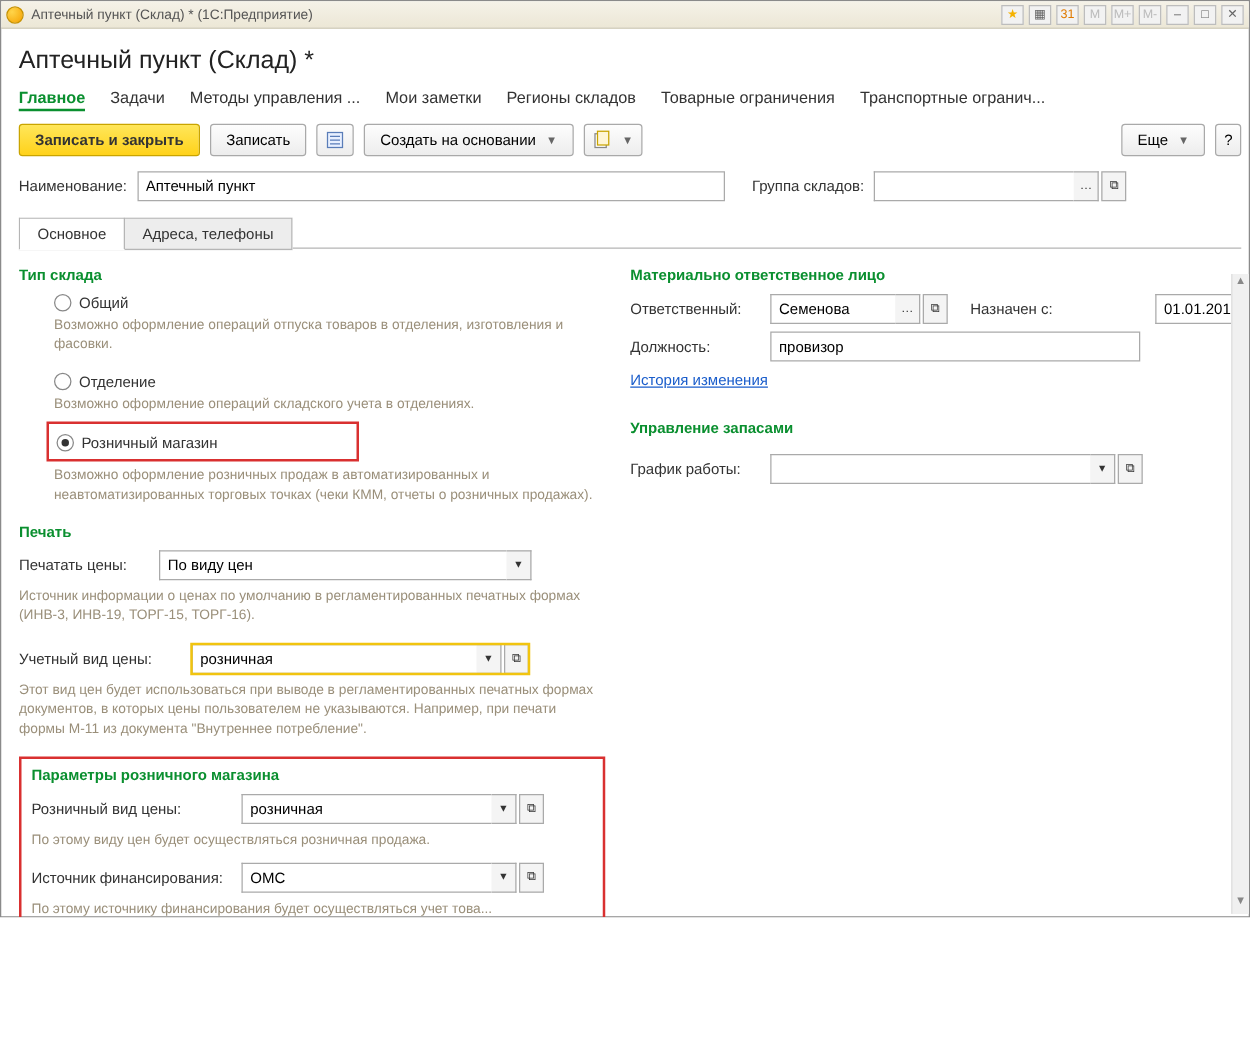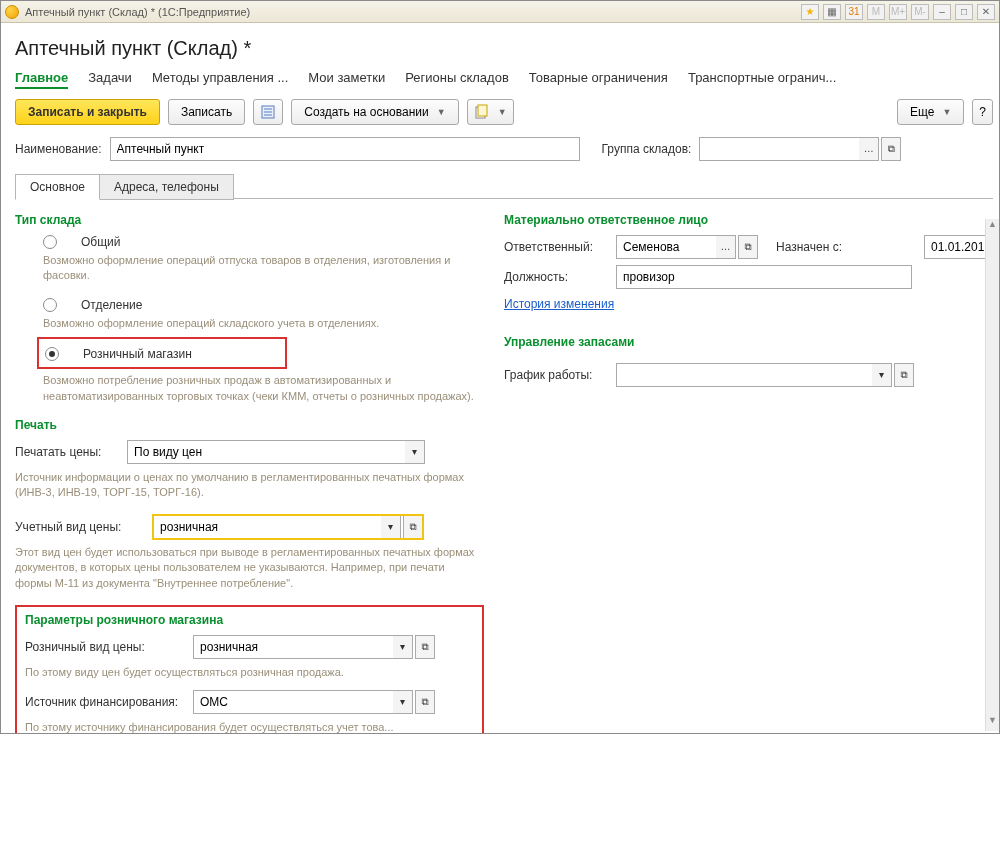--- a/index.html
+++ b/index.html
@@ -185,21 +185,21 @@
   }
   .section-title {
     color: #0a8f2f;
     font-weight: bold;
     font-size: 12px;
     margin: 4px 0 8px 0;
   }
   .radio-row {
     display: flex;
     align-items: flex-start;
-    gap: 24px;
+    gap: 6px;
     margin: 6px 0 4px 28px;
   }
   .radio {
     width: 14px; height: 14px;
     border: 1px solid #888;
     border-radius: 50%;
     display: inline-flex;
     align-items: center;
     justify-content: center;
     background: #fff;
@@ -358,21 +358,21 @@
           <span>Отделение</span>
         </div>
         <div class="hint" style="margin-bottom:6px">Возможно оформление операций складского учета в отделениях.</div>
 
         <div class="redbox">
           <div class="radio-row" style="margin-left:6px">
             <span class="radio checked"></span>
             <span>Розничный магазин</span>
           </div>
         </div>
-        <div class="hint">Возможно потребление розничных продаж в автоматизированных и неавтоматизированных торговых точках (чеки КММ, отчеты о розничных продажах).</div>
+        <div class="hint">Возможно оформление розничных продаж в автоматизированных и неавтоматизированных торговых точках (чеки КММ, отчеты о розничных продажах).</div>
 
         <div class="section-title">Печать</div>
 
         <div class="row">
           <label style="min-width:104px">Печатать цены:</label>
           <div class="combo">
             <input type="text" style="width: 278px;" value="По виду цен">
             <span class="cbtn">▾</span>
           </div>
         </div>

